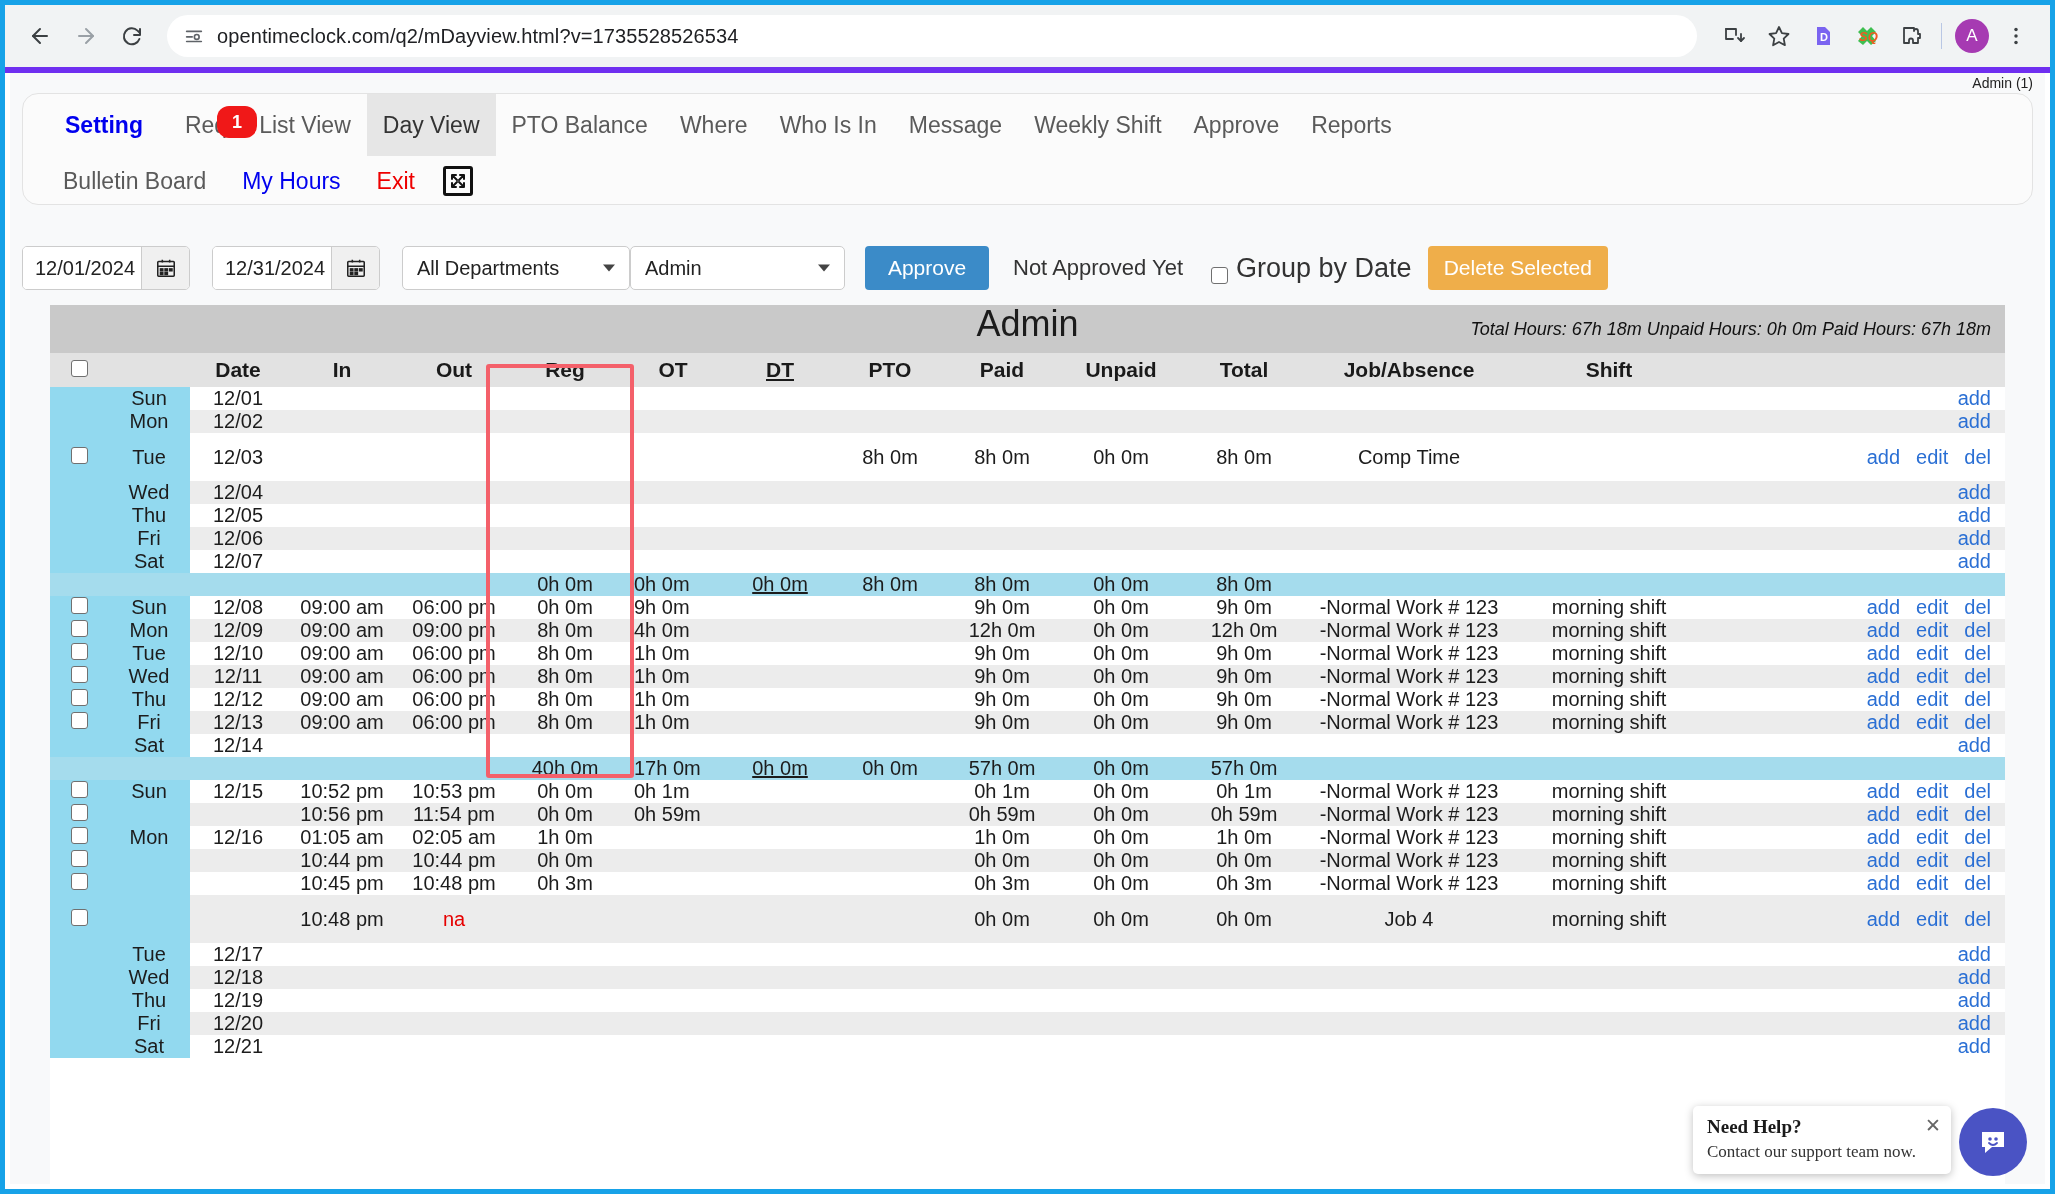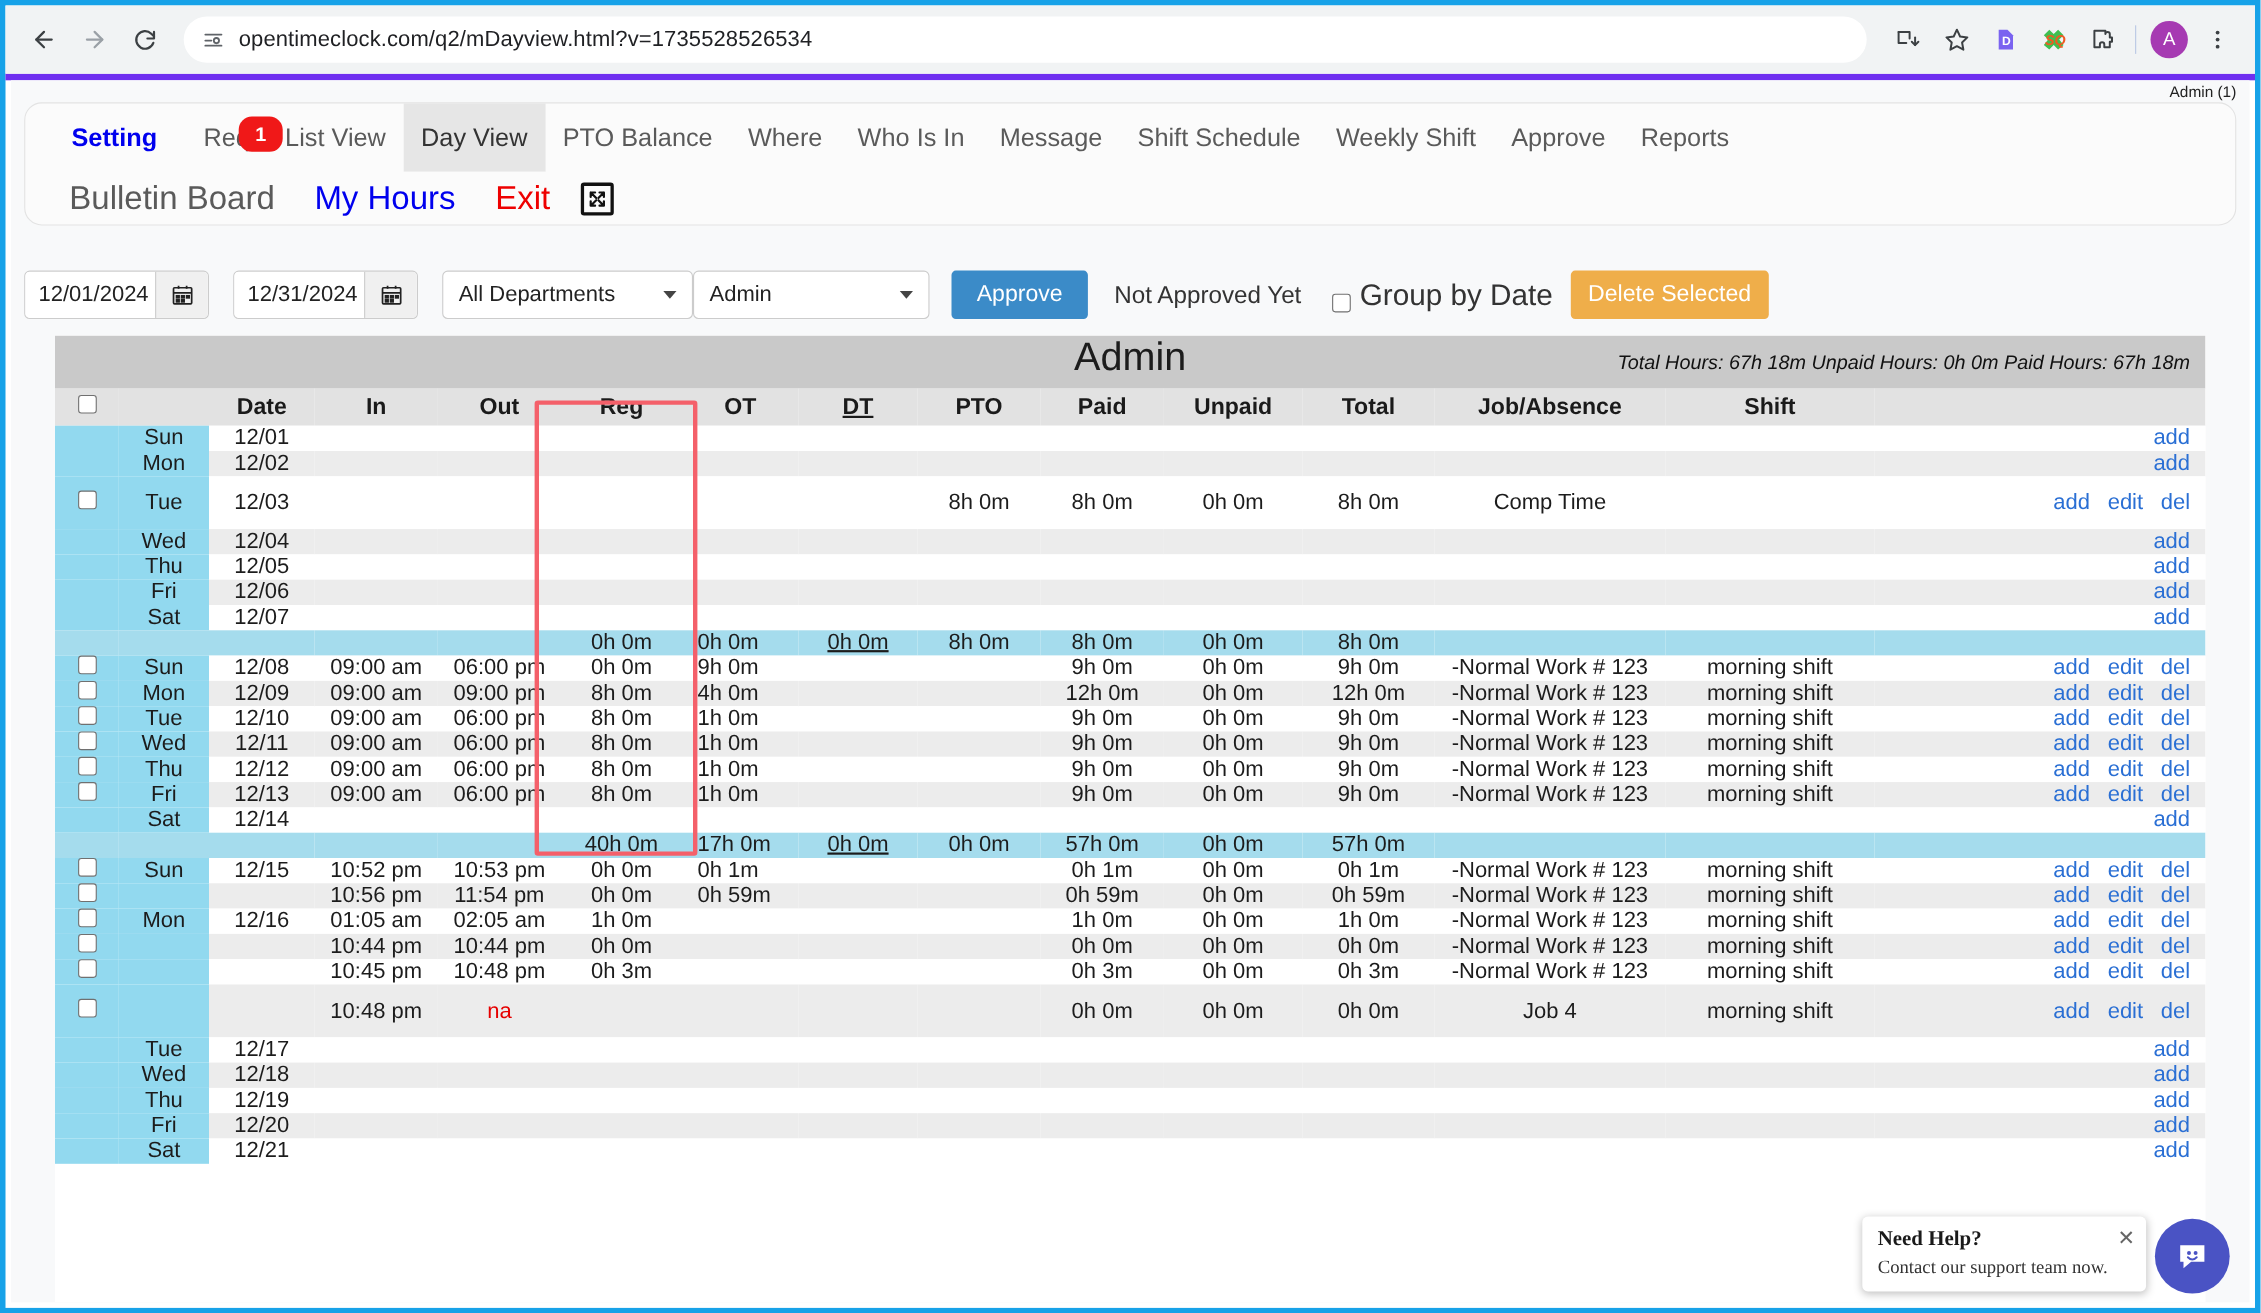--- a/index.html
+++ b/index.html
@@ -116,21 +116,21 @@
     display: flex; align-items: center; justify-content: center;
     padding: 0 8px;
   }
   #nav-row2 {
     display: flex; align-items: center;
     height: 50px;
     padding-left: 22px;
     gap: 0;
   }
   .nav-link {
-    font-size: 30px;
+    font-size: 23px;
     padding: 0 18px;
     color: #5a5a5a;
     white-space: nowrap;
   }
   .nav-link.blue { color: #0000ee; }
   .nav-link.red { color: #ee0000; }
   .expand-icon {
     margin-left: 10px;
     width: 30px; height: 30px;
     border: 3px solid #111;
@@ -453,23 +453,20 @@
             <span>PTO Balance</span>
           </div>
           <div class="nav-tab">
             <span>Where</span>
           </div>
           <div class="nav-tab">
             <span>Who Is In</span>
           </div>
           <div class="nav-tab">
             <span>Message</span>
-          </div>
-          <div class="nav-tab">
-            <span>Shift Schedule</span>
           </div>
           <div class="nav-tab">
             <span>Weekly Shift</span>
           </div>
           <div class="nav-tab">
             <span>Approve</span>
           </div>
           <div class="nav-tab">
             <span>Reports</span>
           </div>

